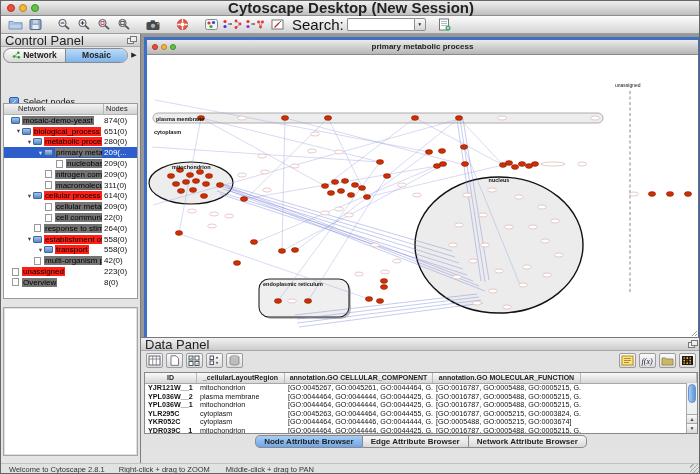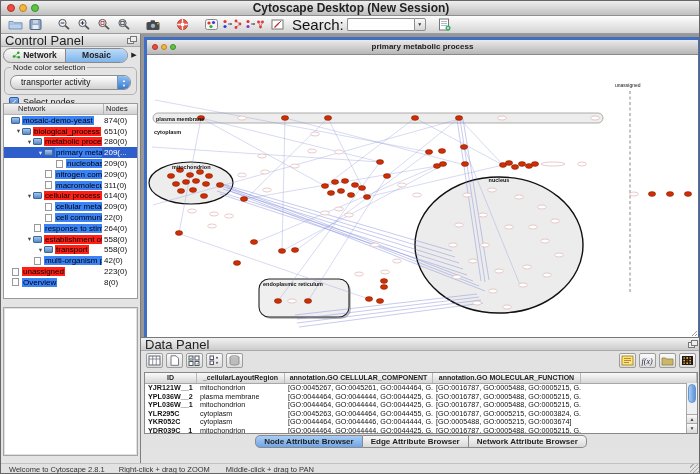--- a/index.html
+++ b/index.html
@@ -2,21 +2,21 @@
 <html><head>
 <meta charset="utf-8">
 <style>
   html,body{margin:0;padding:0;background:#fff;}
   #app{position:relative;width:700px;height:474px;overflow:hidden;background:#e3e3e3;
        font-family:"Liberation Sans",sans-serif;border:1px solid #666;box-sizing:border-box;}
   
   .mac-tb{position:absolute;left:0;top:0;width:700px;height:14px;
           background:linear-gradient(#efefef,#bfbfbf);border-bottom:1px solid #8e8e8e;border-radius:5px 5px 0 0;}
   .mac-title{position:absolute;left:0;right:0;top:0;height:14px;line-height:14px;text-align:center;
-             font-size:12px;font-weight:bold;color:#222;}
+             font-size:15px;font-weight:bold;color:#222;}
   .tl{position:absolute;top:3px;width:8px;height:8px;border-radius:50%;box-sizing:border-box;}
   .tl.r{left:6px;background:#ee4b3e;border:1px solid #b03328;}
   .tl.y{left:18px;background:#f5b63b;border:1px solid #ba8422;}
   .tl.g{left:30px;background:#5dc446;border:1px solid #3f8c2f;}
   
   .toolbar{position:absolute;left:0;top:15px;width:700px;height:18px;box-sizing:border-box;
            background:linear-gradient(#fdfdfd,#d4d4d4);border-bottom:1px solid #9c9c9c;
            display:flex;align-items:center;padding:0 4px;}
   .tbtn{width:20px;height:15px;display:flex;align-items:center;justify-content:center;flex:none;}
   .tgap{width:9px;flex:none;}
@@ -59,21 +59,21 @@
   .tree-hdr .h1{padding-left:14px;line-height:10px;}
   .tree-hdr .h2{position:absolute;left:99px;line-height:10px;border-left:1px solid #b5b5b5;padding-left:2px;height:10px;}
   .trow{height:10.8px;display:flex;align-items:center;position:relative;white-space:nowrap;}
   .trow.sel{background:#2e5ecb;}
   .twisty{width:7px;flex:none;font-size:5.5px;color:#444;text-align:center;}
   .trow.sel .twisty{color:#dce6f8;}
   .ticon{width:9px;height:7px;flex:none;margin-right:2px;box-sizing:border-box;}
   .ticon.tfolder{background:linear-gradient(#a6c6ea,#5b87c0);border:1px solid #3a6aa0;border-radius:1px;}
   .ticon.tfile{background:#fdfdfd;border:1px solid #999;width:7px;height:8px;margin-left:1px;margin-right:3px;}
   .tlabel{padding:0 1px;overflow:hidden;flex:none;color:#000;}
-  .tlabel.green{background:#3b82f6;}
+  .tlabel.green{background:#737373;}
   .tlabel.red{background:#ff2015;}
   .tcount{position:absolute;left:100px;color:#111;}
   .trow.sel .tcount{color:#fff;}
   .birdseye{position:absolute;left:2px;right:2px;top:273px;bottom:7px;background:#fff;
             border:1px solid #a5a5a5;box-shadow:inset 0 0 0 1px #e0e0e0;}
   
   .desktop{position:absolute;left:140px;top:33px;width:560px;height:319px;background:#979797;overflow:hidden;}
   .iframe{position:absolute;left:3px;top:3px;width:551px;height:298px;border:3px solid #3e6fc2;background:#fff;}
   .if-tb{height:14px;background:linear-gradient(#ebebeb,#b6b6b6);border-bottom:1px solid #8a8a8a;position:relative;}
   .if-title{position:absolute;left:0;right:0;top:0;height:14px;line-height:14px;text-align:center;font-size:8px;font-weight:bold;color:#222;}
@@ -273,27 +273,20 @@
               <circle cx="6.8" cy="6.3" r="1.3" fill="#2da02d"></circle>
               <path d="M2 5.5L6.3 1.8M2 5.5l4.8.8" stroke="#2da02d" stroke-width=".7"></path>
             </svg>
           <span>Network</span>
         </div>
         <div class="seg-tab selected">
           <span>Mosaic</span>
         </div>
       </div>
       <div class="seg-arrow">▶</div>
-    </div>
-    <div class="gbox">
-      <div class="gbox-lbl">Node color selection</div>
-      <div class="combo">
-        <span>transporter activity</span>
-        <span class="combo-btn">▲<br>▼</span>
-      </div>
     </div>
     <div class="cbrow">
       <span class="cb">✓</span>
       <span>Select nodes</span>
     </div>
     <div class="tree">
       <div class="tree-hdr">
         <span class="h1">Network</span>
         <span class="h2">Nodes</span>
       </div>

